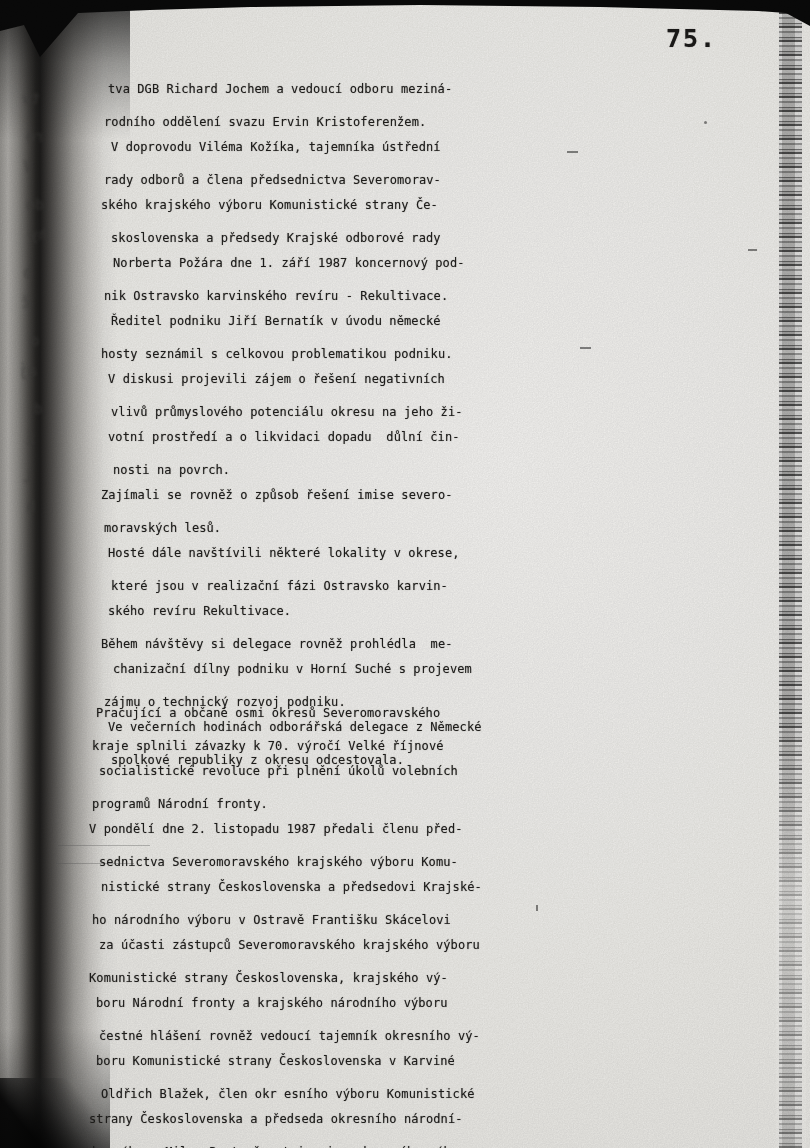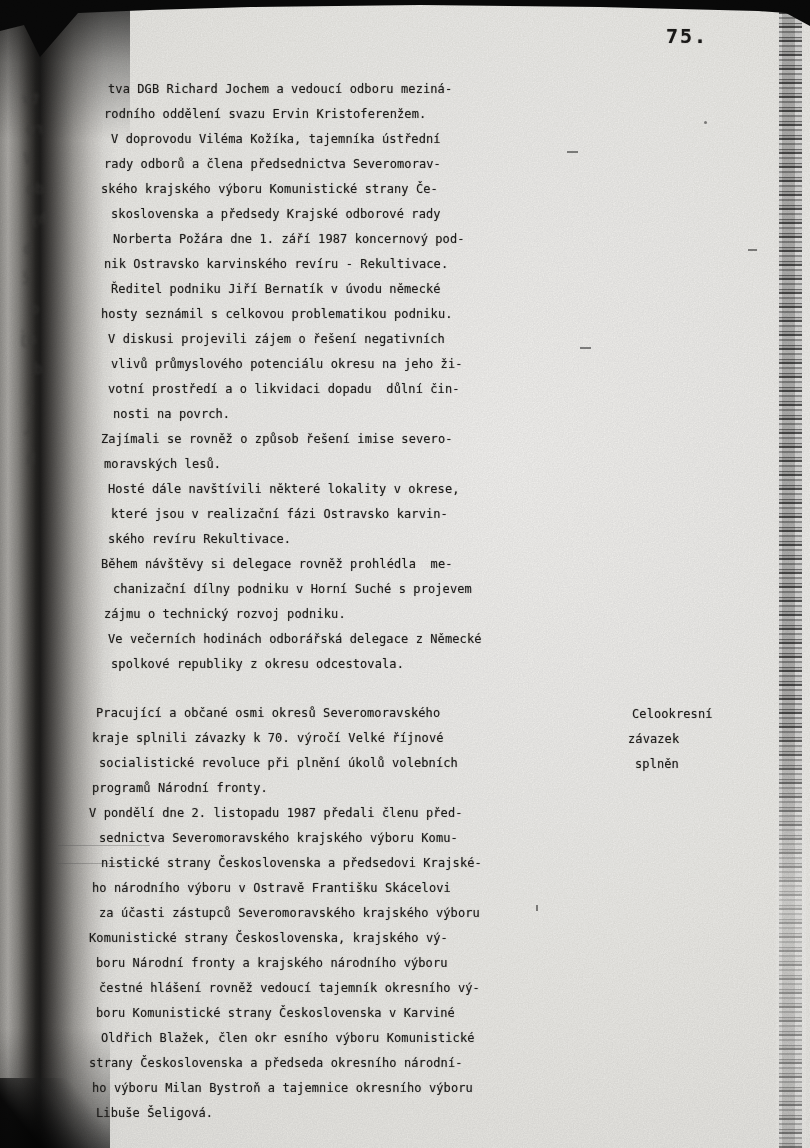--- a/index.html
+++ b/index.html
@@ -61,30 +61,30 @@
   .m3{left:748px;top:249px;width:9px;height:2px;}
   .m4{left:536px;top:905px;width:2px;height:6px;}
   .m5{left:704px;top:121px;width:3px;height:3px;border-radius:50%;}
   .grain{position:absolute;left:0;top:0;pointer-events:none;}
   
   .tblock{
     position:absolute;font-size:12px;line-height:25px;font-weight:normal;
     color:#201f1d;white-space:pre;letter-spacing:.1px;
     text-shadow:0 0 1px rgba(35,33,30,.5);
   }
-  .tline:nth-child(2n){transform:translateX(-4px);}
+  .tline:nth-child(2n){transform:translateX(-4px);margin-top:8px;}
   .tline:nth-child(3n){transform:translateX(3px);}
   .tline:nth-child(5n){transform:translateX(-7px);}
   .tline:nth-child(7n){transform:translateX(5px);}
   .para1{left:108px;top:77px;}
   .para2{left:96px;top:701px;}
   .margin-note{left:632px;top:702px;}
   .page-number{
     position:absolute;left:666px;top:24px;
-    font-size:20px;font-weight:bold;letter-spacing:2px;color:#1c1b1a;
+    font-size:25px;font-weight:bold;letter-spacing:2px;color:#1c1b1a;
     text-shadow:0 0 1px rgba(35,33,30,.5);
   }
 </style>
 </head>
 <body>
 
 <div class="scan">
 
   <div class="gutter"></div>
   <div class="gutter-top"></div>
@@ -102,21 +102,20 @@
   <div class="stray m2"></div>
   <div class="stray m3"></div>
   <div class="stray m4"></div>
   <div class="stray m5"></div>
 
   <div class="page-number">75.</div>
 
   <div class="tblock para1"><div class="tline">tva DGB Richard Jochem a vedoucí odboru meziná-</div><div class="tline">rodního oddělení svazu Ervin Kristoferenžem.</div><div class="tline">V doprovodu Viléma Kožíka, tajemníka ústřední</div><div class="tline">rady odborů a člena předsednictva Severomorav-</div><div class="tline">ského krajského výboru Komunistické strany Če-</div><div class="tline">skoslovenska a předsedy Krajské odborové rady</div><div class="tline">Norberta Požára dne 1. září 1987 koncernový pod-</div><div class="tline">nik Ostravsko karvinského revíru - Rekultivace.</div><div class="tline">Ředitel podniku Jiří Bernatík v úvodu německé</div><div class="tline">hosty seznámil s celkovou problematikou podniku.</div><div class="tline">V diskusi projevili zájem o řešení negativních</div><div class="tline">vlivů průmyslového potenciálu okresu na jeho ži-</div><div class="tline">votní prostředí a o likvidaci dopadu  důlní čin-</div><div class="tline">nosti na povrch.</div><div class="tline">Zajímali se rovněž o způsob řešení imise severo-</div><div class="tline">moravských lesů.</div><div class="tline">Hosté dále navštívili některé lokality v okrese,</div><div class="tline">které jsou v realizační fázi Ostravsko karvin-</div><div class="tline">ského revíru Rekultivace.</div><div class="tline">Během návštěvy si delegace rovněž prohlédla  me-</div><div class="tline">chanizační dílny podniku v Horní Suché s projevem</div><div class="tline">zájmu o technický rozvoj podniku.</div><div class="tline">Ve večerních hodinách odborářská delegace z Německé</div><div class="tline">spolkové republiky z okresu odcestovala.</div></div>
   <div class="tblock para2"><div class="tline">Pracující a občané osmi okresů Severomoravského</div><div class="tline">kraje splnili závazky k 70. výročí Velké říjnové</div><div class="tline">socialistické revoluce při plnění úkolů volebních</div><div class="tline">programů Národní fronty.</div><div class="tline">V pondělí dne 2. listopadu 1987 předali členu před-</div><div class="tline">sednictva Severomoravského krajského výboru Komu-</div><div class="tline">nistické strany Československa a předsedovi Krajské-</div><div class="tline">ho národního výboru v Ostravě Františku Skácelovi</div><div class="tline">za účasti zástupců Severomoravského krajského výboru</div><div class="tline">Komunistické strany Československa, krajského vý-</div><div class="tline">boru Národní fronty a krajského národního výboru</div><div class="tline">čestné hlášení rovněž vedoucí tajemník okresního vý-</div><div class="tline">boru Komunistické strany Československa v Karviné</div><div class="tline">Oldřich Blažek, člen okr esního výboru Komunistické</div><div class="tline">strany Československa a předseda okresního národní-</div><div class="tline">ho výboru Milan Bystroň a tajemnice okresního výboru</div><div class="tline">Libuše Šeligová.</div></div>
 
-  <div class="tblock margin-note"><div class="tline">Celookresní</div><div class="tline">závazek</div><div class="tline">splněn</div></div>
 
   <svg class="grain" width="810" height="1148">
     <filter id="grainNoise">
       <feTurbulence type="fractalNoise" baseFrequency="0.8" numOctaves="2" stitchTiles="stitch"></feTurbulence>
       <feColorMatrix type="matrix" values="0 0 0 0 0  0 0 0 0 0  0 0 0 0 0  0.55 0.55 0.55 0 0"></feColorMatrix>
     </filter>
     <rect width="810" height="1148" filter="url(#grainNoise)" opacity="0.10"></rect>
   </svg>
 
 </div>

